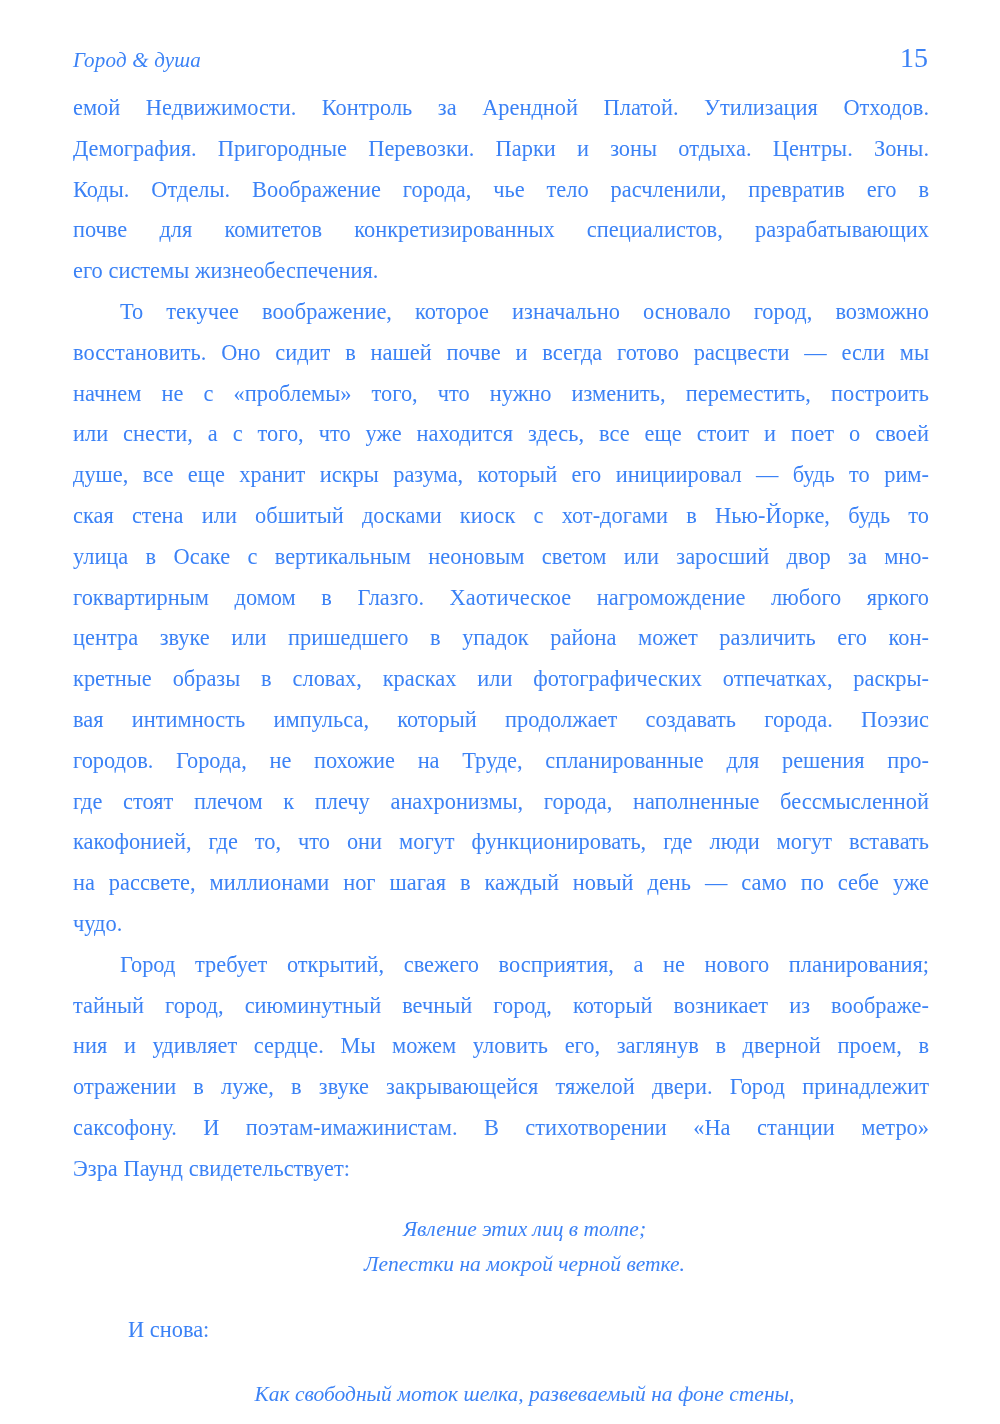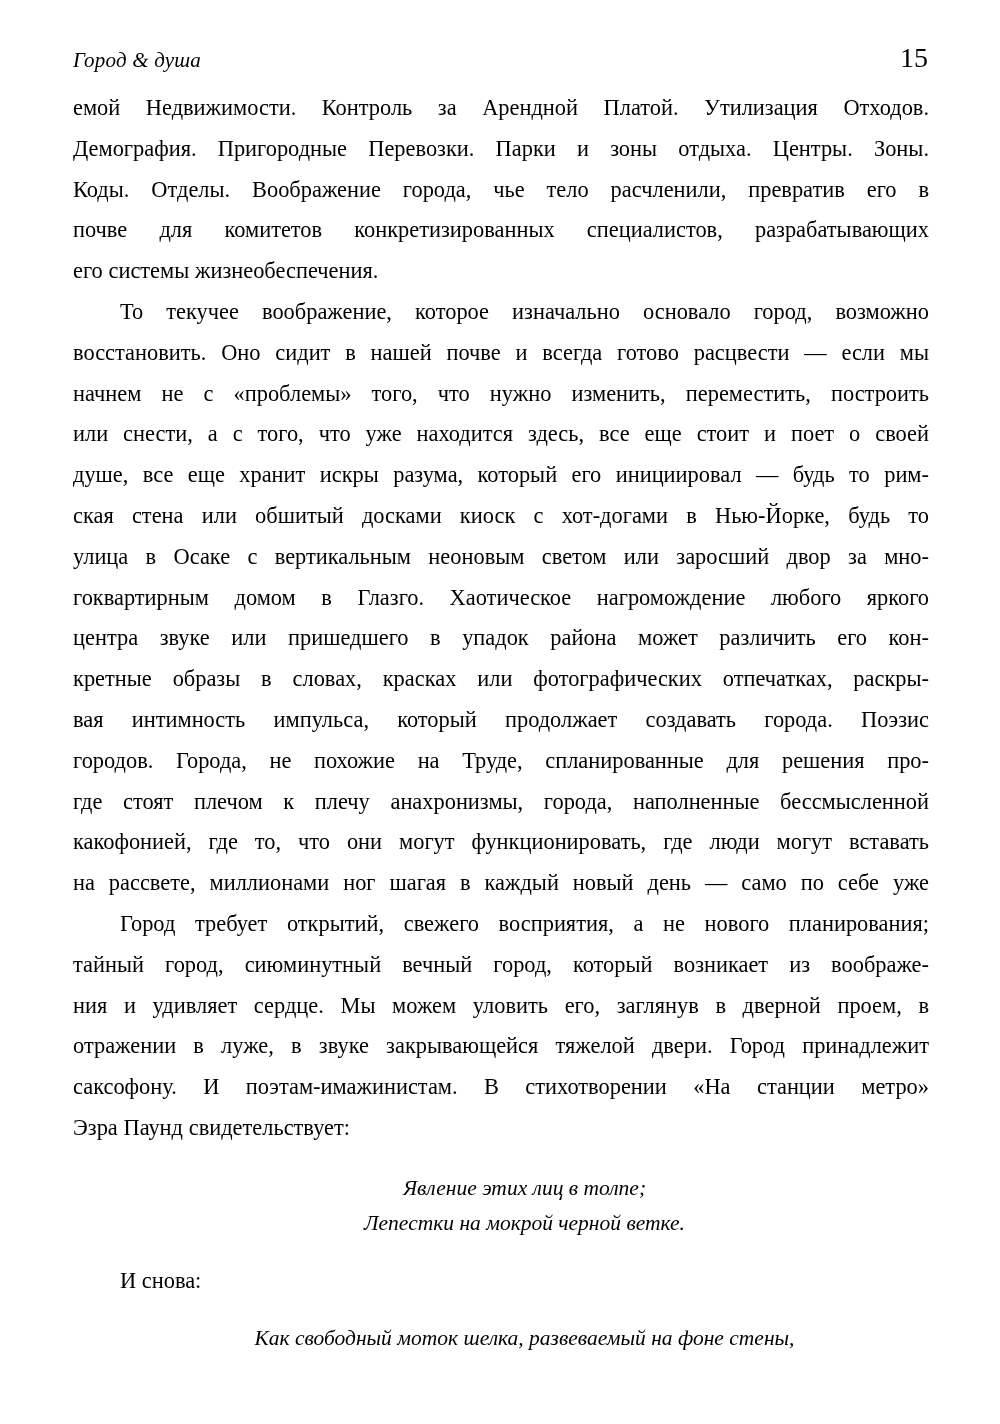--- a/index.html
+++ b/index.html
@@ -85,34 +85,34 @@
     font-size: 21.5px;
     line-height: 35px;
     text-align: center;
   }
   .verse .verse-line {
     display: block;
     white-space: pre-wrap;
   }
 
   .interjection {
-    margin: 0;
+    margin: 8px;
     padding-left: 47px;
     font-size: 22.4px;
     line-height: 40.8px;
   }
 
   .gap-before-verse { height: 22px; }
   .gap-after-verse  { height: 20px; }
   .gap-small        { height: 19px; }
 </style>
 </head>
 <body>
 
-<div class="page" style="background: rgb(255, 255, 255); color: #000000;">
+<div class="page" style="background: rgb(255, 255, 255); color: #3b82f6;">
 
   <div class="running-head">
     <div class="running-head-title">Город &amp; душа</div>
     <div class="running-head-folio">15</div>
   </div>
 
   <div class="textblock">
 
     <p class="body">
       <span class="line">емой Недвижимости. Контроль за Арендной Платой. Утилизация Отходов.</span>
@@ -131,20 +131,21 @@
       <span class="line">ская стена или обшитый досками киоск с хот-догами в Нью-Йорке, будь то</span>
       <span class="line">улица в Осаке с вертикальным неоновым светом или заросший двор за мно-</span>
       <span class="line">гоквартирным домом в Глазго. Хаотическое нагромождение любого яркого</span>
       <span class="line">центра звуке или пришедшего в упадок района может различить его кон-</span>
       <span class="line">кретные образы в словах, красках или фотографических отпечатках, раскры-</span>
       <span class="line">вая интимность импульса, который продолжает создавать города. Поэзис</span>
       <span class="line">городов. Города, не похожие на Труде, спланированные для решения про-</span>
       <span class="line">где стоят плечом к плечу анахронизмы, города, наполненные бессмысленной</span>
       <span class="line">какофонией, где то, что они могут функционировать, где люди могут вставать</span>
       <span class="line">на рассвете, миллионами ног шагая в каждый новый день — само по себе уже</span>
+      <span class="line last">чудо.</span>
     </p>
 
     <p class="body">
       <span class="line indent">Город требует открытий, свежего восприятия, а не нового планирования;</span>
       <span class="line">тайный город, сиюминутный вечный город, который возникает из воображе-</span>
       <span class="line">ния и удивляет сердце. Мы можем уловить его, заглянув в дверной проем, в</span>
       <span class="line">отражении в луже, в звуке закрывающейся тяжелой двери. Город принадлежит</span>
       <span class="line">саксофону. И поэтам-имажинистам. В стихотворении «На станции метро»</span>
       <span class="line last">Эзра Паунд свидетельствует:</span>
     </p>

